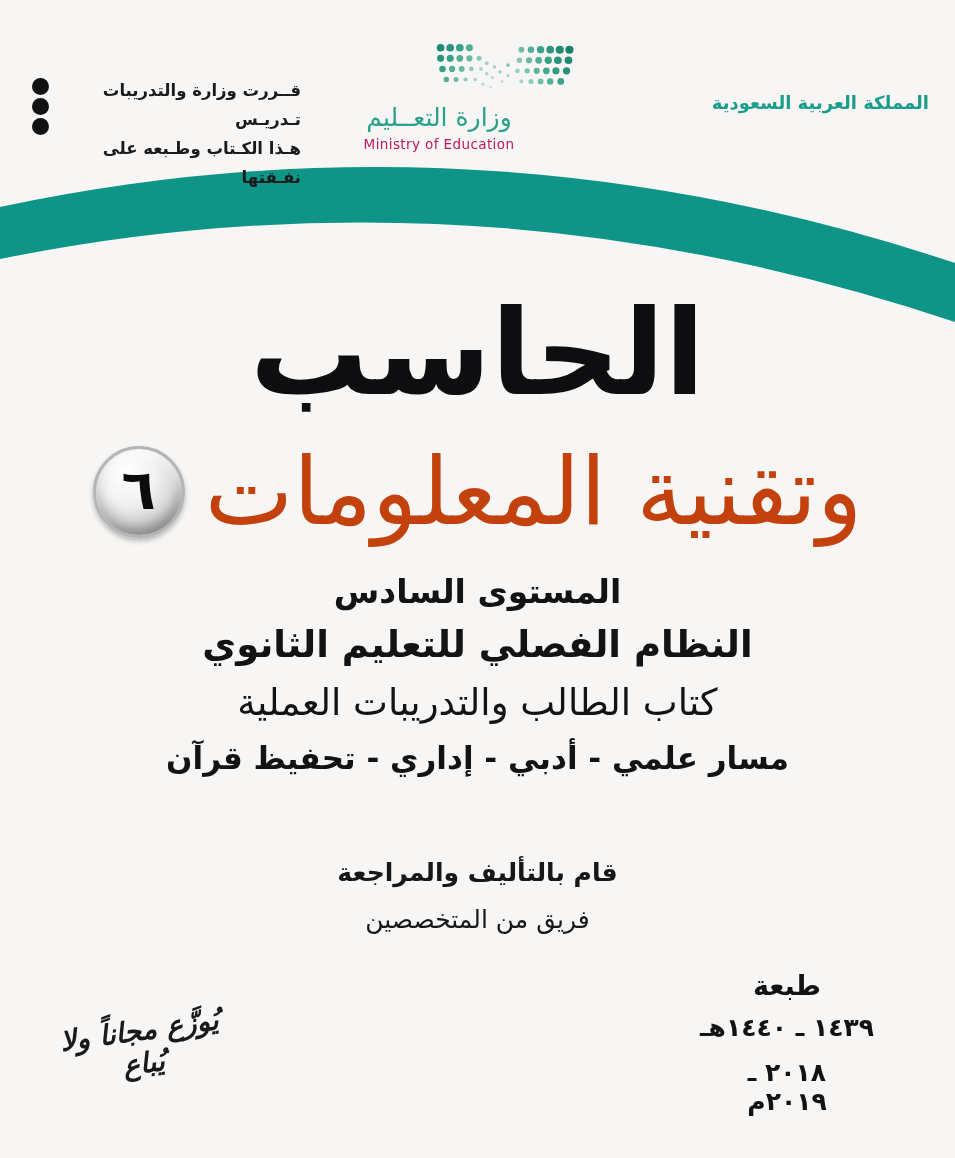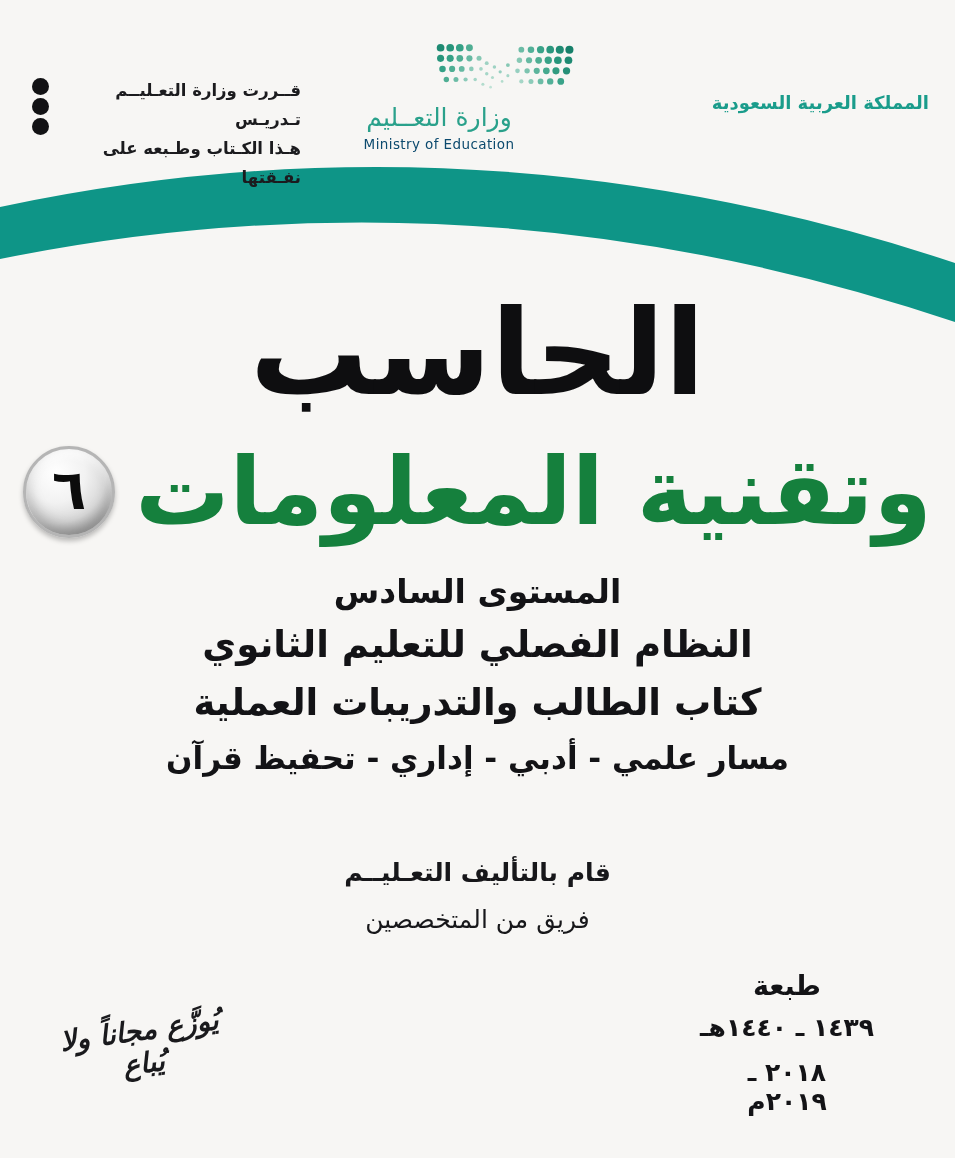--- a/index.html
+++ b/index.html
@@ -11,40 +11,40 @@
 
   
   .decision{position:absolute;left:32px;top:76px;display:flex;align-items:flex-start;gap:14px;}
   .decision-dots{display:flex;flex-direction:column;gap:3px;padding-top:2px;}
   .decision-dots span{width:17px;height:17px;border-radius:50%;background:#121214;display:block;}
   .decision-text{direction:rtl;text-align:right;color:#1b1b1e;font-weight:bold;font-size:16.5px;line-height:29px;letter-spacing:.5px;width:238px;}
 
   
   .logo-dots{position:absolute;left:431px;top:42px;width:148px;height:50px;}
   .logo-ar{position:absolute;left:356px;top:103px;width:166px;text-align:center;direction:rtl;color:#2aa18b;font-size:25px;font-weight:normal;}
-  .logo-en{position:absolute;left:352px;top:136px;width:174px;text-align:center;color:#0c4a6e;font-size:13.5px;letter-spacing:.4px;}
+  .logo-en{position:absolute;left:352px;top:136px;width:174px;text-align:center;color:#be185d;font-size:13.5px;letter-spacing:.4px;}
 
   
   .kingdom{position:absolute;right:26px;top:92px;direction:rtl;color:#1a9c8b;font-size:18px;font-weight:bold;}
 
   
   .title1{position:absolute;left:0;top:286px;width:100%;text-align:center;direction:rtl;font-size:118px;font-weight:bold;color:#0e0e10;line-height:1.15;margin:0;}
   .title2row{position:absolute;left:0;top:436px;width:100%;display:flex;direction:rtl;justify-content:center;align-items:center;gap:20px;}
-  .title2{font-size:94px;font-weight:bold;color:#15803d;line-height:1.2;}
+  .title2{font-size:94px;font-weight:normal;color:#c2410c;line-height:1.2;}
   .badge{width:86px;height:86px;border-radius:50%;flex:0 0 auto;
     background:radial-gradient(circle at 35% 28%,#ffffff 0%,#f2f2f2 35%,#d9d9d9 60%,#a9a9a9 82%,#cfcfcf 95%);
     border:3px solid #b5b5b5;box-shadow:inset 0 -8px 14px rgba(0,0,0,.25), inset 0 6px 8px rgba(255,255,255,.9), 0 3px 5px rgba(0,0,0,.25);
     display:flex;align-items:center;justify-content:center;}
   .badge span{font-size:56px;font-weight:bold;color:#0c0c0c;line-height:1;transform:translateY(-2px);}
 
   
   .subs{position:absolute;left:0;top:572px;width:100%;text-align:center;direction:rtl;color:#131316;}
   .sub-level{font-size:33px;font-weight:bold;margin:0 0 12px;}
   .sub-system{font-size:37px;font-weight:bold;margin:12px 0 11px;}
-  .sub-book{font-size:37px;font-weight:bold;margin:15px 0 16px;}
+  .sub-book{font-size:37px;font-weight:normal;margin:15px 0 16px;}
   .sub-tracks{font-size:31px;font-weight:bold;margin:0;}
 
   
   .authors{position:absolute;left:0;top:858px;width:100%;text-align:center;direction:rtl;color:#17171a;}
   .authors-heading{font-size:25px;font-weight:bold;margin:0 0 18px;}
   .authors-team{font-size:25px;font-weight:normal;margin:0;}
 
   
   .edition{position:absolute;left:692px;top:970px;width:190px;text-align:center;direction:rtl;color:#131316;font-weight:bold;}
   .edition-label{font-size:27px;margin:0 0 12px;}
@@ -63,21 +63,21 @@
     <path d="M0,207 Q480,105 955,263 L955,322 Q480,162 0,259 Z" fill="#0e9587"></path>
   </svg>
 
   <div class="decision">
     <div class="decision-dots">
       <span></span>
       <span></span>
       <span></span>
     </div>
     <div class="decision-text">
-      <div>قــررت وزارة التعـليــم تـدريـس</div>
+      <div>قــررت وزارة والتدريبات تـدريـس</div>
       <div>هـذا الكـتاب وطـبعه على نفـقتها</div>
     </div>
   </div>
 
   <svg class="logo-dots" viewBox="0 0 150 52" aria-hidden="true">
 
     <circle cx="8" cy="6" r="4" fill="#1e8a72"></circle>
       <circle cx="18" cy="6" r="4" fill="#27957b"></circle>
       <circle cx="28" cy="6" r="4" fill="#35a186"></circle>
       <circle cx="38" cy="6" r="3.6" fill="#4fae93"></circle>
@@ -145,21 +145,21 @@
   </div>
 
   <div class="subs">
     <p class="sub-level">المستوى السادس</p>
     <p class="sub-system">النظام الفصلي للتعليم الثانوي</p>
     <p class="sub-book">كتاب الطالب والتدريبات العملية</p>
     <p class="sub-tracks">مسار علمي - أدبي - إداري - تحفيظ قرآن</p>
   </div>
 
   <div class="authors">
-    <p class="authors-heading">قام بالتأليف التعـليــم</p>
+    <p class="authors-heading">قام بالتأليف والمراجعة</p>
     <p class="authors-team">فريق من المتخصصين</p>
   </div>
 
   <div class="edition">
     <p class="edition-label">طبعة</p>
     <p class="edition-hijri">١٤٣٩ ـ ١٤٤٠هـ</p>
     <p class="edition-greg">٢٠١٨ ـ ٢٠١٩م</p>
   </div>
 
   <div class="distribution">يُوزَّع مجاناً ولا يُباع</div>

